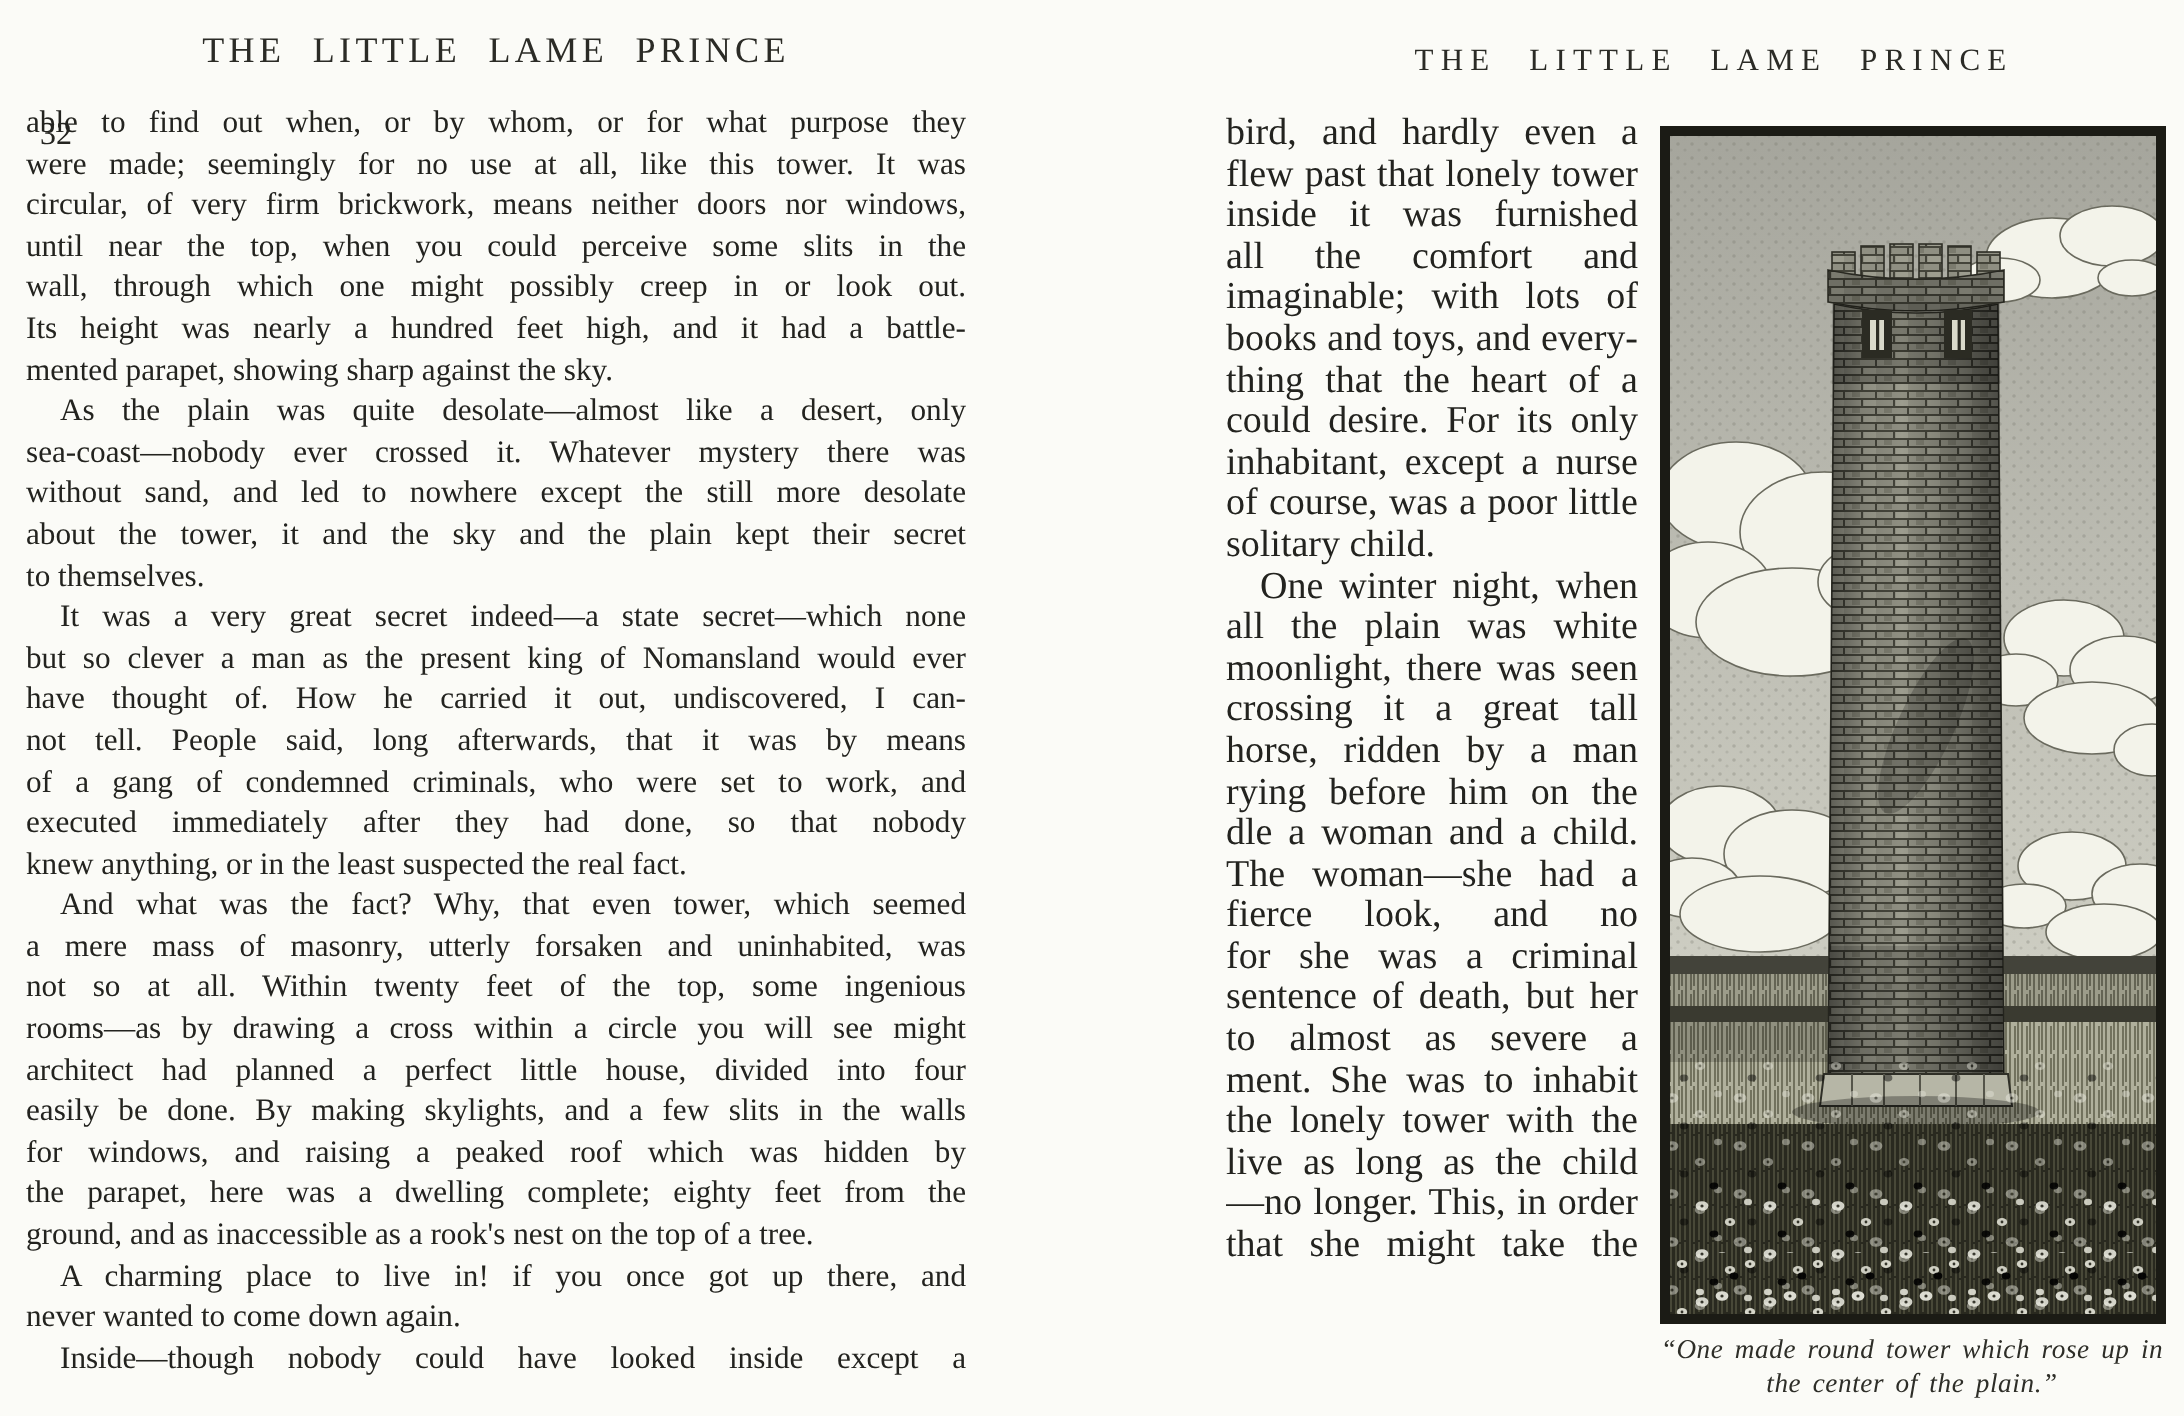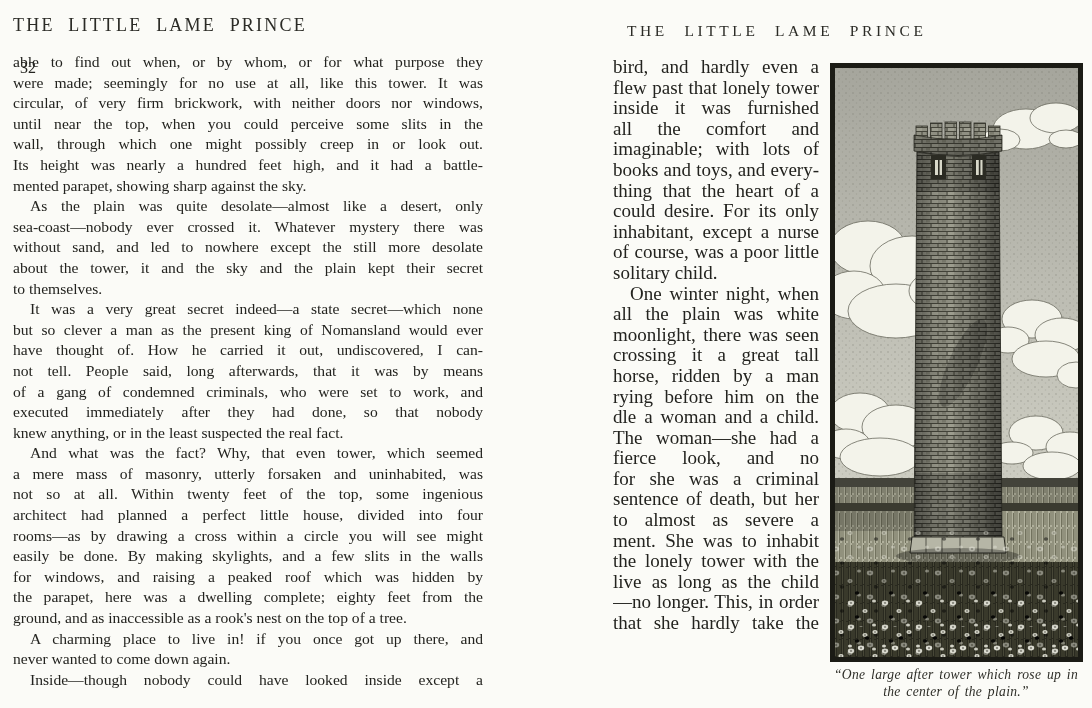--- a/index.html
+++ b/index.html
@@ -4,21 +4,21 @@
 <style>
   html,body{margin:0;padding:0;}
   body{
     width:1092px;height:708px;position:relative;overflow:hidden;
     background:#fbfbf7;color:#242420;
     font-family:"Liberation Serif","DejaVu Serif",serif;
   }
   .folio{position:absolute;font-size:16px;margin-top:41px;}
   #folio-left{left:20px;top:18px;}
   #folio-right{left:1056px;top:24px;}
-  .running-head{position:absolute;color:#2b2b26;}
+  .running-head{position:absolute;text-align:center;color:#2b2b26;}
   #head-left{left:13px;top:15px;width:470px;font-size:18px;letter-spacing:2.2px;word-spacing:7px;}
   #head-right{left:627px;top:22px;width:460px;font-size:15.5px;letter-spacing:3.6px;word-spacing:9px;}
   .text-block{position:absolute;color:#23231f;}
   #text-left{left:13px;top:52px;width:470px;font-size:15.6px;line-height:20.6px;}
   #text-right{left:613px;top:57px;width:206px;font-size:19px;line-height:20.6px;}
   .para{margin:0;}
   .line{
     height:20.6px;overflow:hidden;
     text-align:justify;text-align-last:justify;
   }
@@ -37,21 +37,21 @@
 </head>
 <body>
 
 <section class="page">
   <div id="folio-left" class="folio">32</div>
   <div id="head-left" class="running-head">THE LITTLE LAME PRINCE</div>
   <div id="text-left" class="text-block">
       <div class="para">
         <div class="line">able to find out when, or by whom, or for what purpose they</div>
         <div class="line">were made; seemingly for no use at all, like this tower. It was</div>
-        <div class="line">circular, of very firm brickwork, with neither doors nor windows,</div>
+        <div class="line">circular, of very firm brickwork, means neither doors nor windows,</div>
         <div class="line">until near the top, when you could perceive some slits in the</div>
         <div class="line">wall, through which one might possibly creep in or look out.</div>
         <div class="line">Its height was nearly a hundred feet high, and it had a battle-</div>
         <div class="line flush">mented parapet, showing sharp against the sky.</div>
       </div>
       <div class="para indent">
         <div class="line">As the plain was quite desolate—almost like a desert, only</div>
         <div class="line">sea-coast—nobody ever crossed it. Whatever mystery there was</div>
         <div class="line">without sand, and led to nowhere except the still more desolate</div>
         <div class="line">about the tower, it and the sky and the plain kept their secret</div>
@@ -63,22 +63,22 @@
         <div class="line">have thought of. How he carried it out, undiscovered, I can-</div>
         <div class="line">not tell. People said, long afterwards, that it was by means</div>
         <div class="line">of a gang of condemned criminals, who were set to work, and</div>
         <div class="line">executed immediately after they had done, so that nobody</div>
         <div class="line flush">knew anything, or in the least suspected the real fact.</div>
       </div>
       <div class="para indent">
         <div class="line">And what was the fact? Why, that even tower, which seemed</div>
         <div class="line">a mere mass of masonry, utterly forsaken and uninhabited, was</div>
         <div class="line">not so at all. Within twenty feet of the top, some ingenious</div>
+        <div class="line">rooms—as by drawing a cross within a circle you will see might</div>
         <div class="line">architect had planned a perfect little house, divided into four</div>
-        <div class="line">rooms—as by drawing a cross within a circle you will see might</div>
         <div class="line">easily be done. By making skylights, and a few slits in the walls</div>
         <div class="line">for windows, and raising a peaked roof which was hidden by</div>
         <div class="line">the parapet, here was a dwelling complete; eighty feet from the</div>
         <div class="line flush">ground, and as inaccessible as a rook's nest on the top of a tree.</div>
       </div>
       <div class="para indent">
         <div class="line">A charming place to live in! if you once got up there, and</div>
         <div class="line flush">never wanted to come down again.</div>
       </div>
       <div class="para indent">
@@ -114,21 +114,21 @@
         <div class="line">dle a woman and a child.</div>
         <div class="line">The woman—she had a sad,</div>
         <div class="line">fierce look, and no wonder,</div>
         <div class="line">for she was a criminal under</div>
         <div class="line">sentence of death, but her</div>
         <div class="line">to almost as severe a punish-</div>
         <div class="line">ment. She was to inhabit</div>
         <div class="line">the lonely tower with the</div>
         <div class="line">live as long as the child lived</div>
         <div class="line">—no longer. This, in order</div>
-        <div class="line">that she hardly take the</div>
+        <div class="line">that she might take the</div>
       </div>
     </div>
 
   <figure id="illustration">
     <svg width="253" height="599" viewBox="0 0 253 599" xmlns="http://www.w3.org/2000/svg">
       <defs>
         <linearGradient id="sky" x1="0" y1="0" x2="0" y2="1">
           <stop offset="0" stop-color="#a5a59c"></stop>
           <stop offset="0.42" stop-color="#bfbfb5"></stop>
           <stop offset="0.70" stop-color="#cdcdc2"></stop>
@@ -259,16 +259,16 @@
         <rect x="0" y="468" width="253" height="129" fill="url(#flowers)" opacity="0.45"></rect>
         <rect x="0" y="520" width="253" height="77" fill="url(#flowers)" opacity="0.85" transform="translate(15,6)"></rect>
         <rect x="0" y="560" width="253" height="37" fill="url(#flowers)" opacity="0.9" transform="translate(-9,3)"></rect>
       </g>
 
       <rect x="2.5" y="2.5" width="248" height="594" fill="none" stroke="#1b1b15" stroke-width="5"></rect>
     </svg>
   </figure>
 
   <figcaption id="caption">
-      <div>“One large after tower which rose up in</div>
+      <div>“One made round tower which rose up in</div>
       <div>the center of the plain.”</div>
     </figcaption>
 </section>
 
 </body></html>

